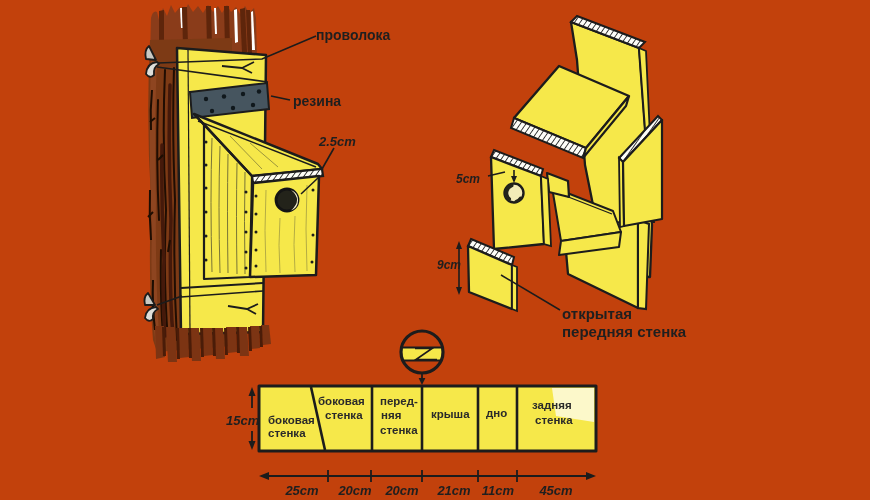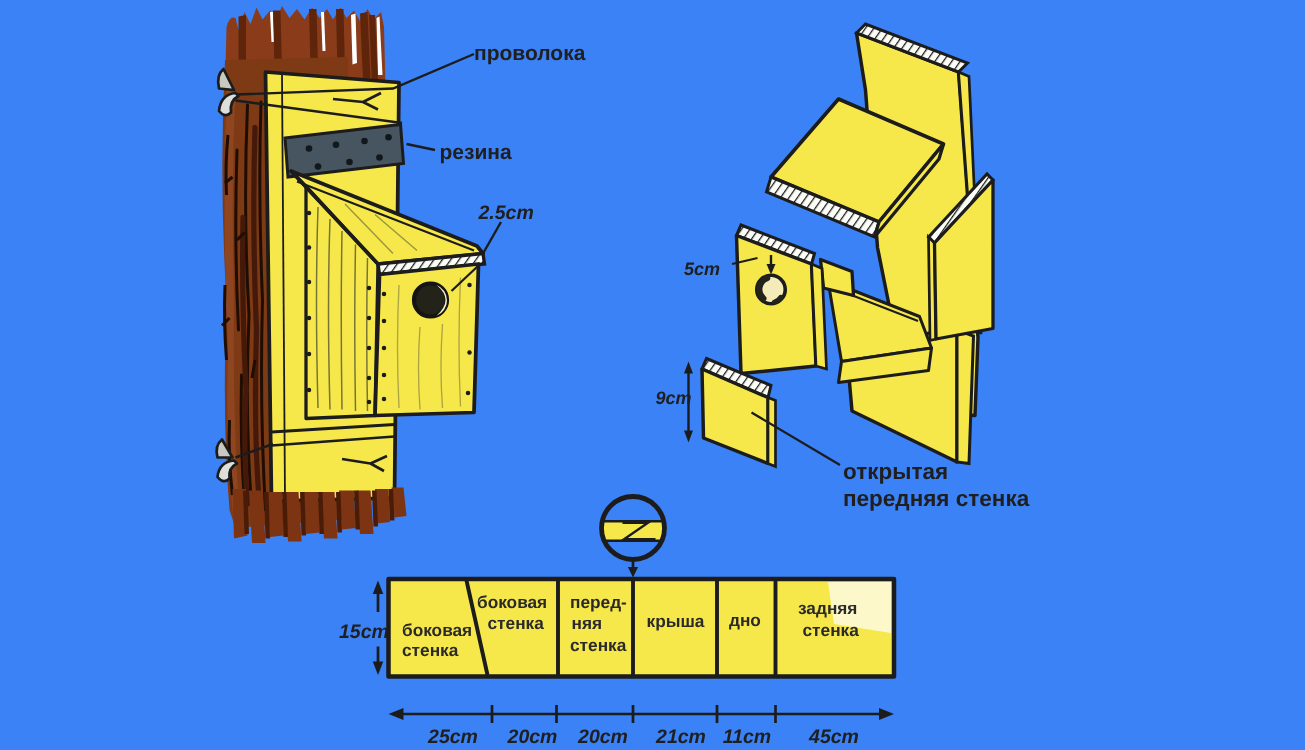--- a/index.html
+++ b/index.html
@@ -1,16 +1,16 @@
 <!DOCTYPE html>
 <html><head>
 <meta charset="utf-8">
 <style>
   html,body{margin:0;padding:0;background:#ffffff;}
-  .wrap{width:870px;height:500px;position:relative;overflow:hidden;background:#3b82f6;}
+  .wrap{width:870px;height:500px;position:relative;overflow:hidden;background:#c2410c;}
   svg{position:absolute;left:0;top:0;}
   text{font-family:"Liberation Sans", sans-serif;}
 </style>
 </head>
 <body>
 <div class="wrap">
 <svg width="870" height="500" viewBox="0 0 870 500">
 <defs>
   <pattern id="hatch" width="4.6" height="4.6" patternUnits="userSpaceOnUse" patternTransform="rotate(35)">
     <rect width="4.6" height="4.6" fill="#fdfdf8"></rect>

